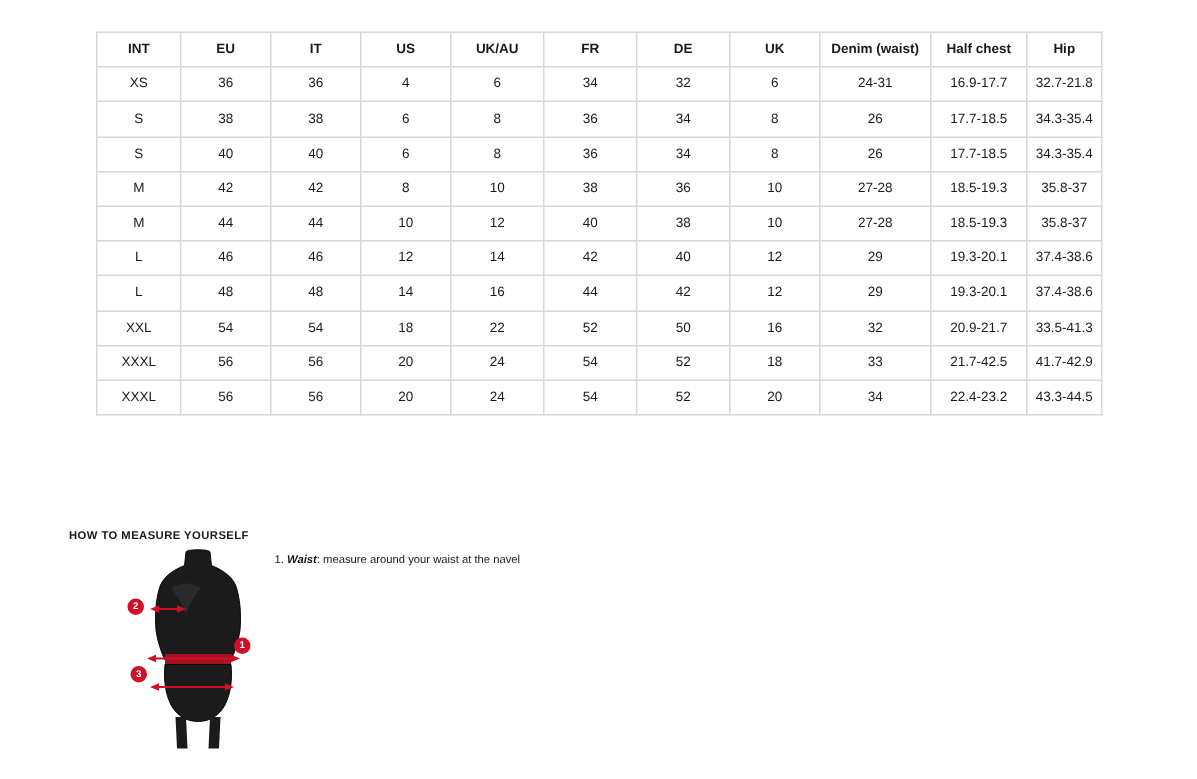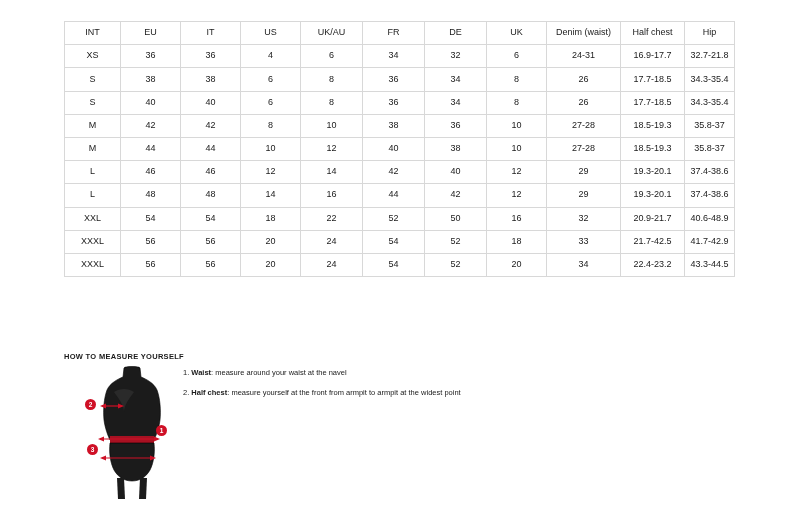--- a/index.html
+++ b/index.html
@@ -36,59 +36,59 @@
     height: 23.2px;
     text-align: center;
     vertical-align: middle;
     font-size: 9px;
     font-weight: normal;
     color: #1a1a1a;
     padding: 0 2px;
     line-height: 1.1;
   }
   table.size-table thead th {
-    font-weight: normal;
+    font-weight: bold;
   }
   
   col.c0 { width: 56px; }
   col.c1 { width: 60px; }
   col.c2 { width: 60px; }
   col.c3 { width: 60px; }
   col.c4 { width: 62px; }
   col.c5 { width: 62px; }
   col.c6 { width: 62px; }
   col.c7 { width: 60px; }
   col.c8 { width: 74px; }
   col.c9 { width: 64px; }
   col.c10 { width: 50px; }
 
   
   .measure-title {
     position: absolute;
-    left: 64px;
+    left: 46px;
     top: 352px;
     font-size: 7.5px;
     font-weight: bold;
     letter-spacing: 0.3px;
     color: #1a1a1a;
   }
   .measure-notes {
     position: absolute;
     left: 183px;
     top: 368px;
     width: 420px;
   }
   .measure-notes .note {
     font-size: 7.5px;
     line-height: 1.25;
     color: #1a1a1a;
     margin-bottom: 11px;
     white-space: nowrap;
   }
-  .measure-notes .note b { font-weight: bold; }
+  .measure-notes .note b { font-weight: bold; font-style: italic; }
 
   
   .figure {
     position: absolute;
     left: 84px;
     top: 366px;
     width: 96px;
     height: 135px;
   }
   .badge {
@@ -238,21 +238,21 @@
           <td>XXL</td>
           <td>54</td>
           <td>54</td>
           <td>18</td>
           <td>22</td>
           <td>52</td>
           <td>50</td>
           <td>16</td>
           <td>32</td>
           <td>20.9-21.7</td>
-          <td>40.6-48.9</td>
+          <td>33.5-41.3</td>
         </tr>
         <tr>
           <td>XXXL</td>
           <td>56</td>
           <td>56</td>
           <td>20</td>
           <td>24</td>
           <td>54</td>
           <td>52</td>
           <td>18</td>
@@ -314,19 +314,15 @@
     <div class="badge badge-1">1</div>
     <div class="badge badge-2">2</div>
     <div class="badge badge-3">3</div>
   </div>
 
   <div class="measure-notes">
     <div class="note">
       <span>1.</span>
       <b>Waist</b><span>: measure around your waist at the navel</span>
     </div>
-    <div class="note">
-      <span>2.</span>
-      <b>Half chest</b><span>: measure yourself at the front from armpit to armpit at the widest point</span>
-    </div>
   </div>
 
 </div>
 
 </body></html>

